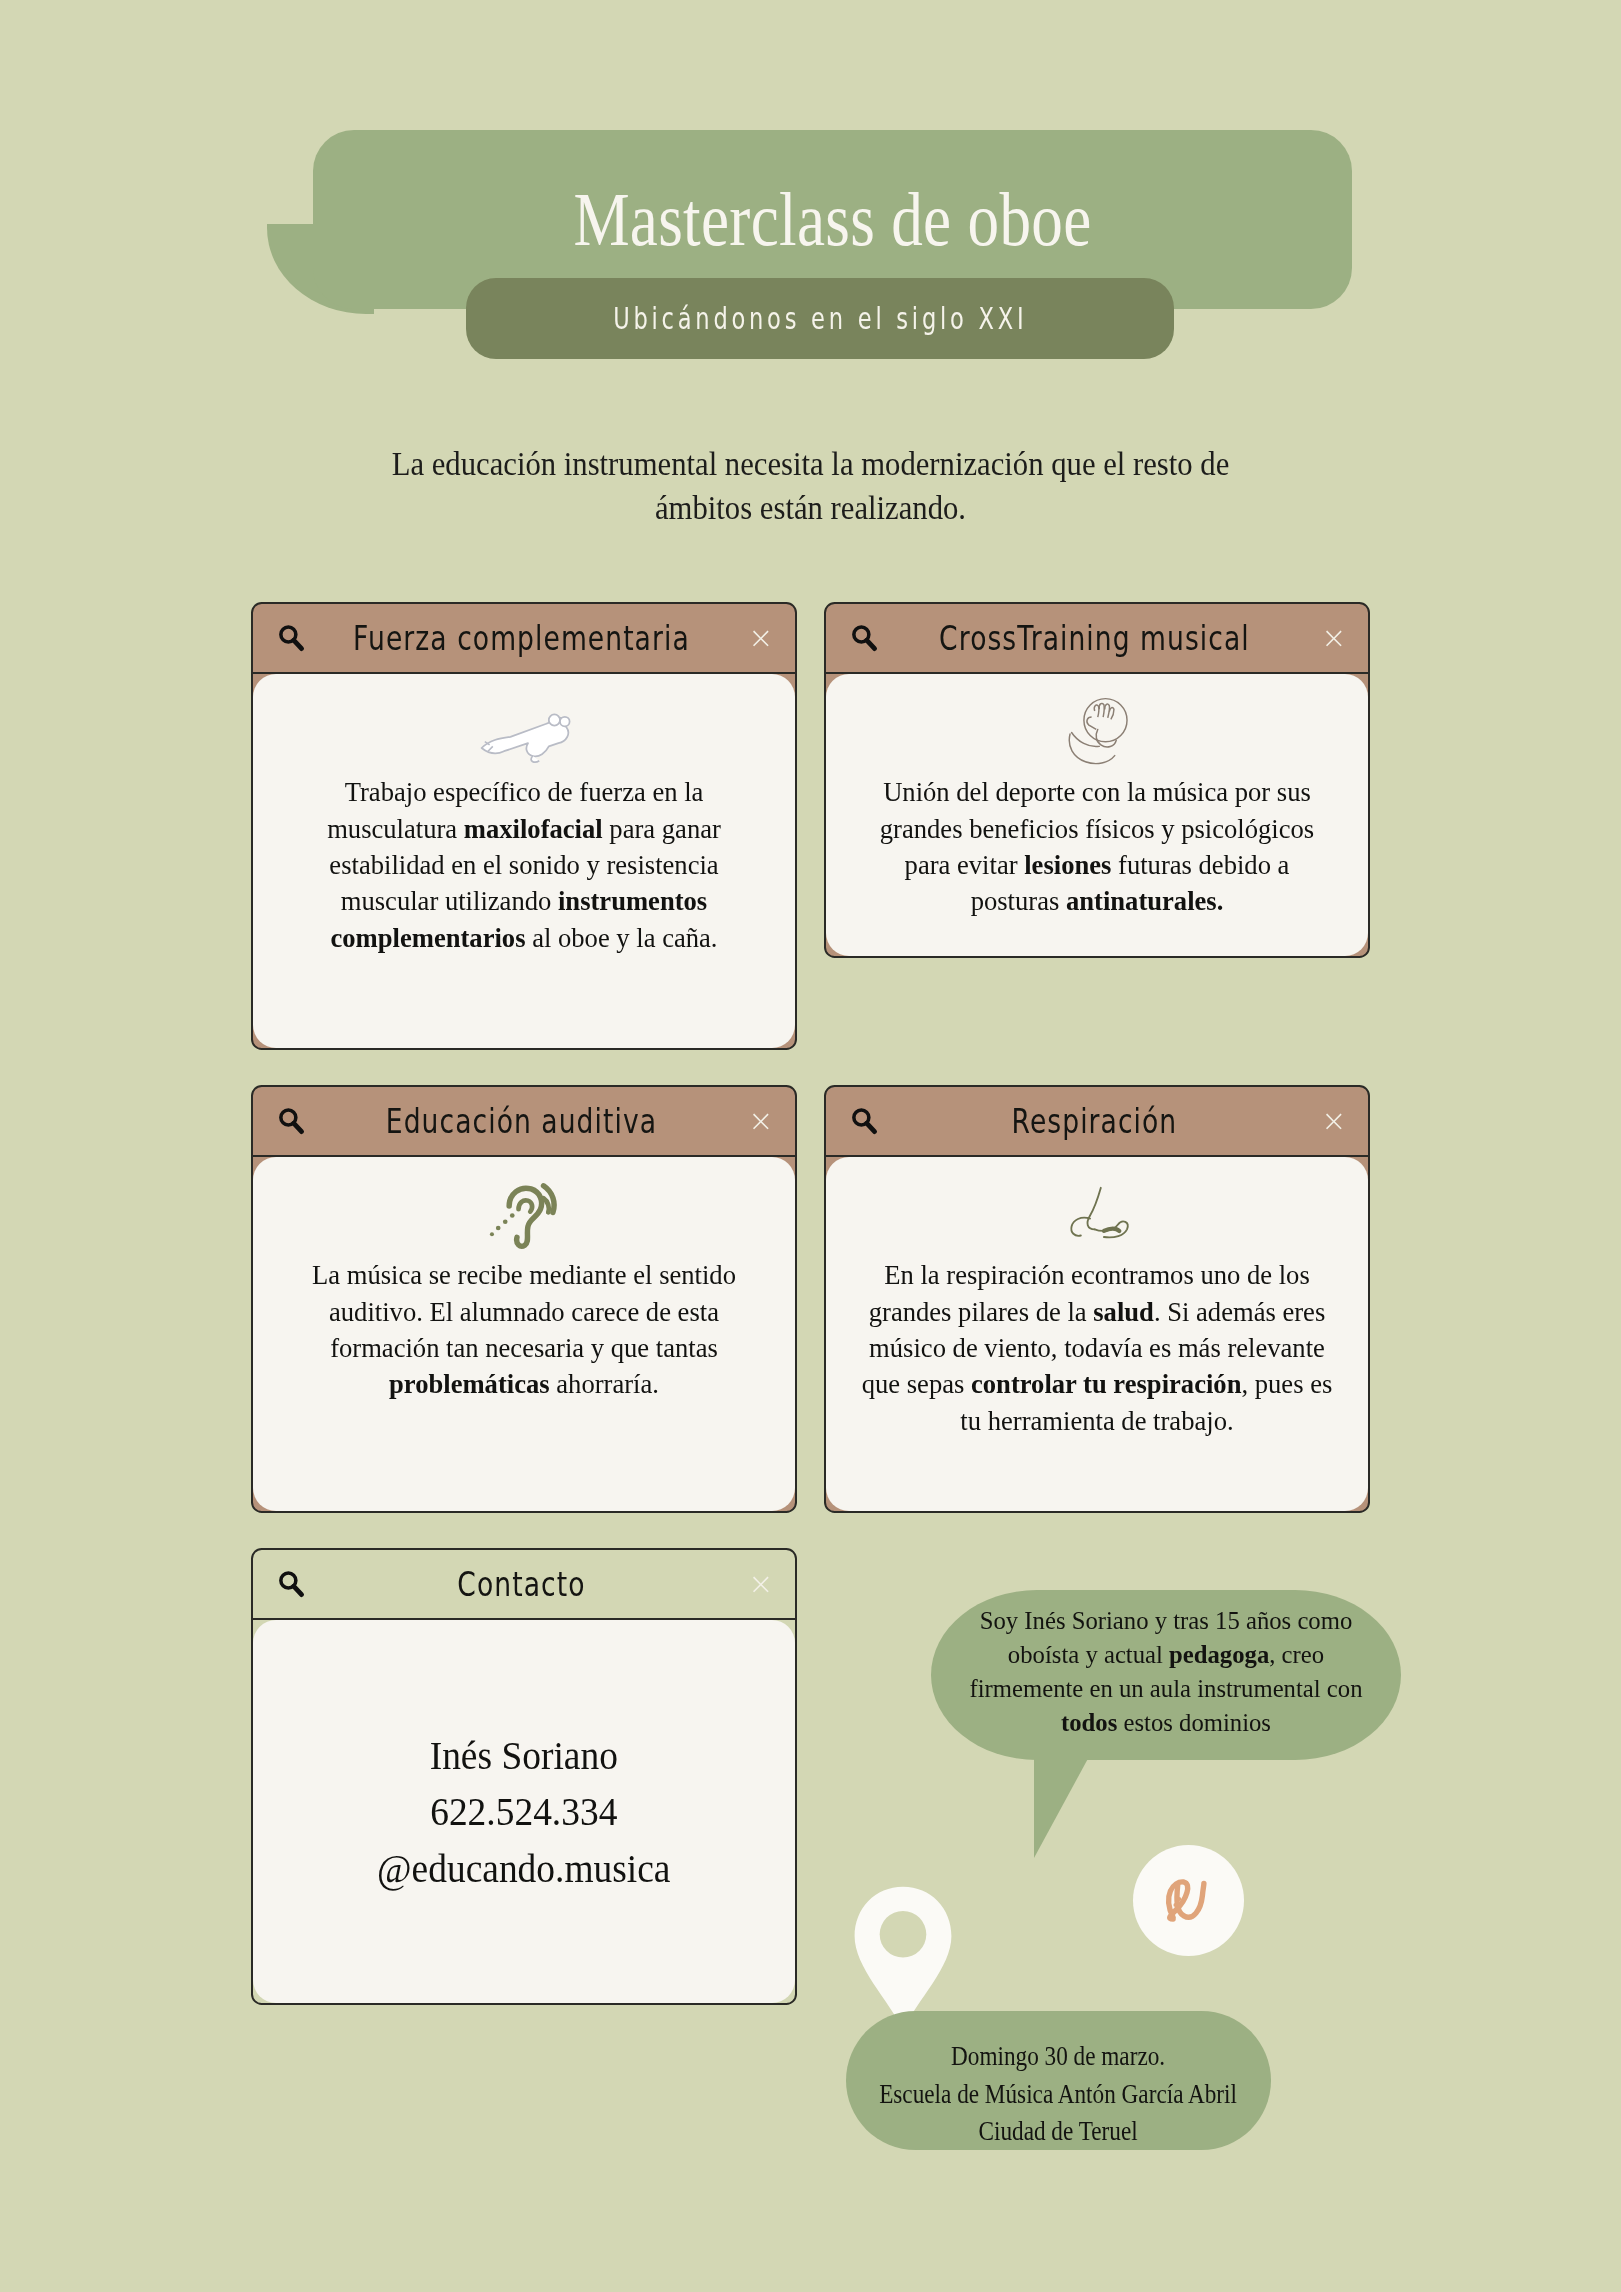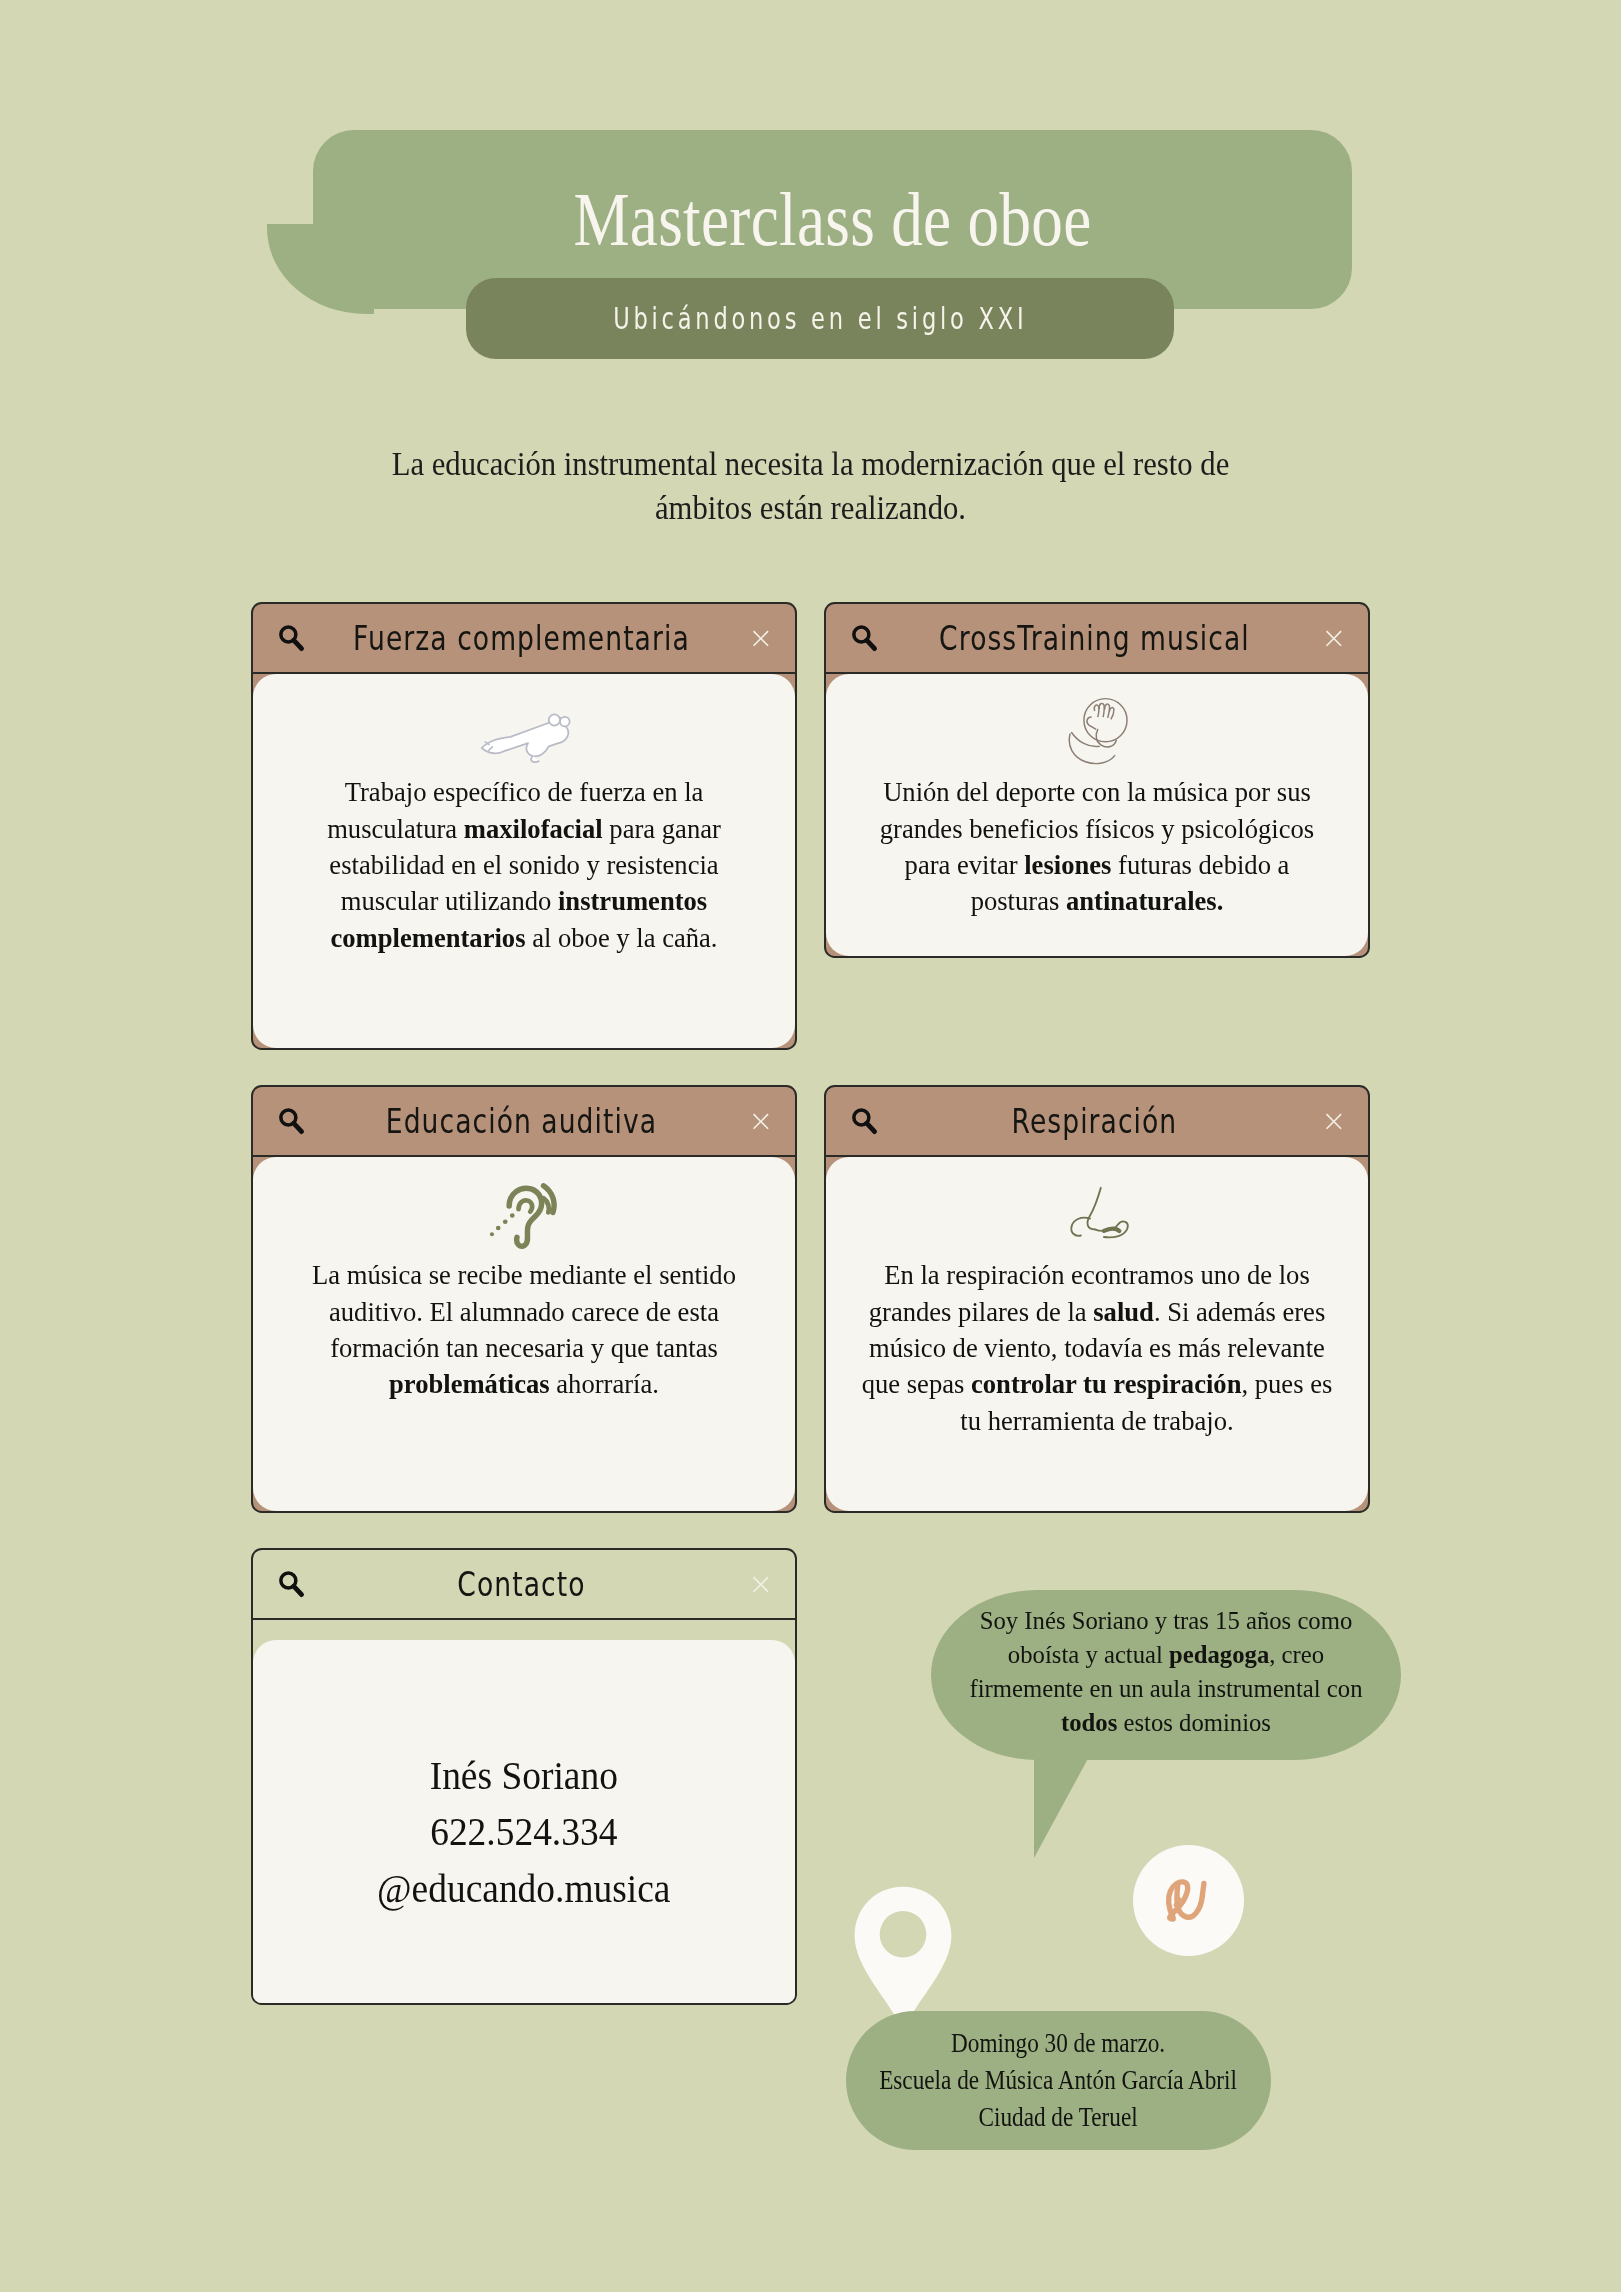--- a/index.html
+++ b/index.html
@@ -147,21 +147,21 @@
     color:#121210;
     font-size:28px;
     line-height:1.3;
     transform:scaleX(0.95);
   }
   .panel-text b { font-weight:700; }
 
   
   .card.contacto { background:#d3d7b4; }
   .card.contacto .close-icon { color:#f3f1e8; }
-  .card.contacto .panel { justify-content:center;margin-top:20px; }
+  .card.contacto .panel { justify-content:center; }
   .contacto-text {
     text-align:center;
     color:#121210;
     font-size:39px;
     line-height:1.45;
     transform:scaleX(0.96);
   }
 
   
   .quote-bubble {
@@ -207,21 +207,21 @@
     width:104px; height:147px;
   }
 
   
   .loc-bubble {
     position:absolute;
     left:846px; top:2011px;
     width:425px; height:139px;
     background:#9cb083;
     border-radius:70px;
-    display:flex; align-items:center; justify-content:center;
+    display:flex; align-items:flex-end; justify-content:center;
   }
   .loc-text {
     text-align:center;
     color:#131310;
     font-size:27px;
     line-height:1.38;
     transform:scaleX(0.86);
   }
 </style>
 </head>

